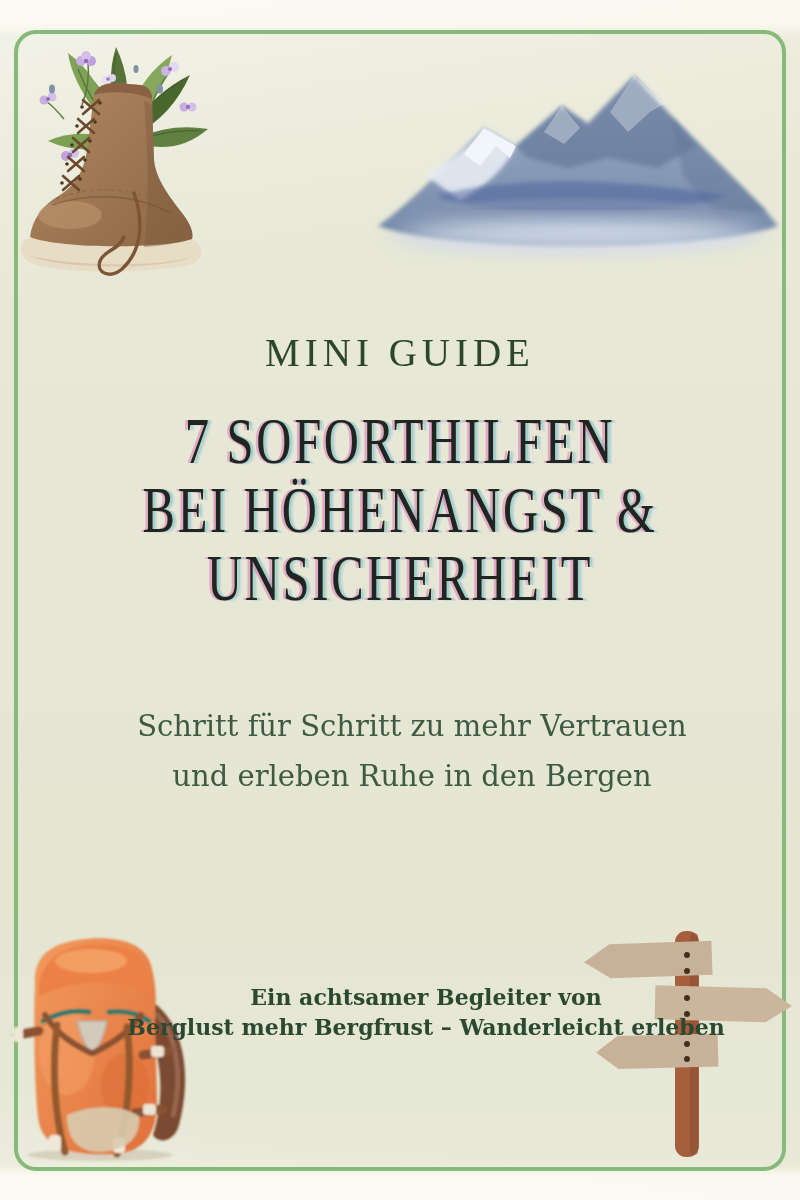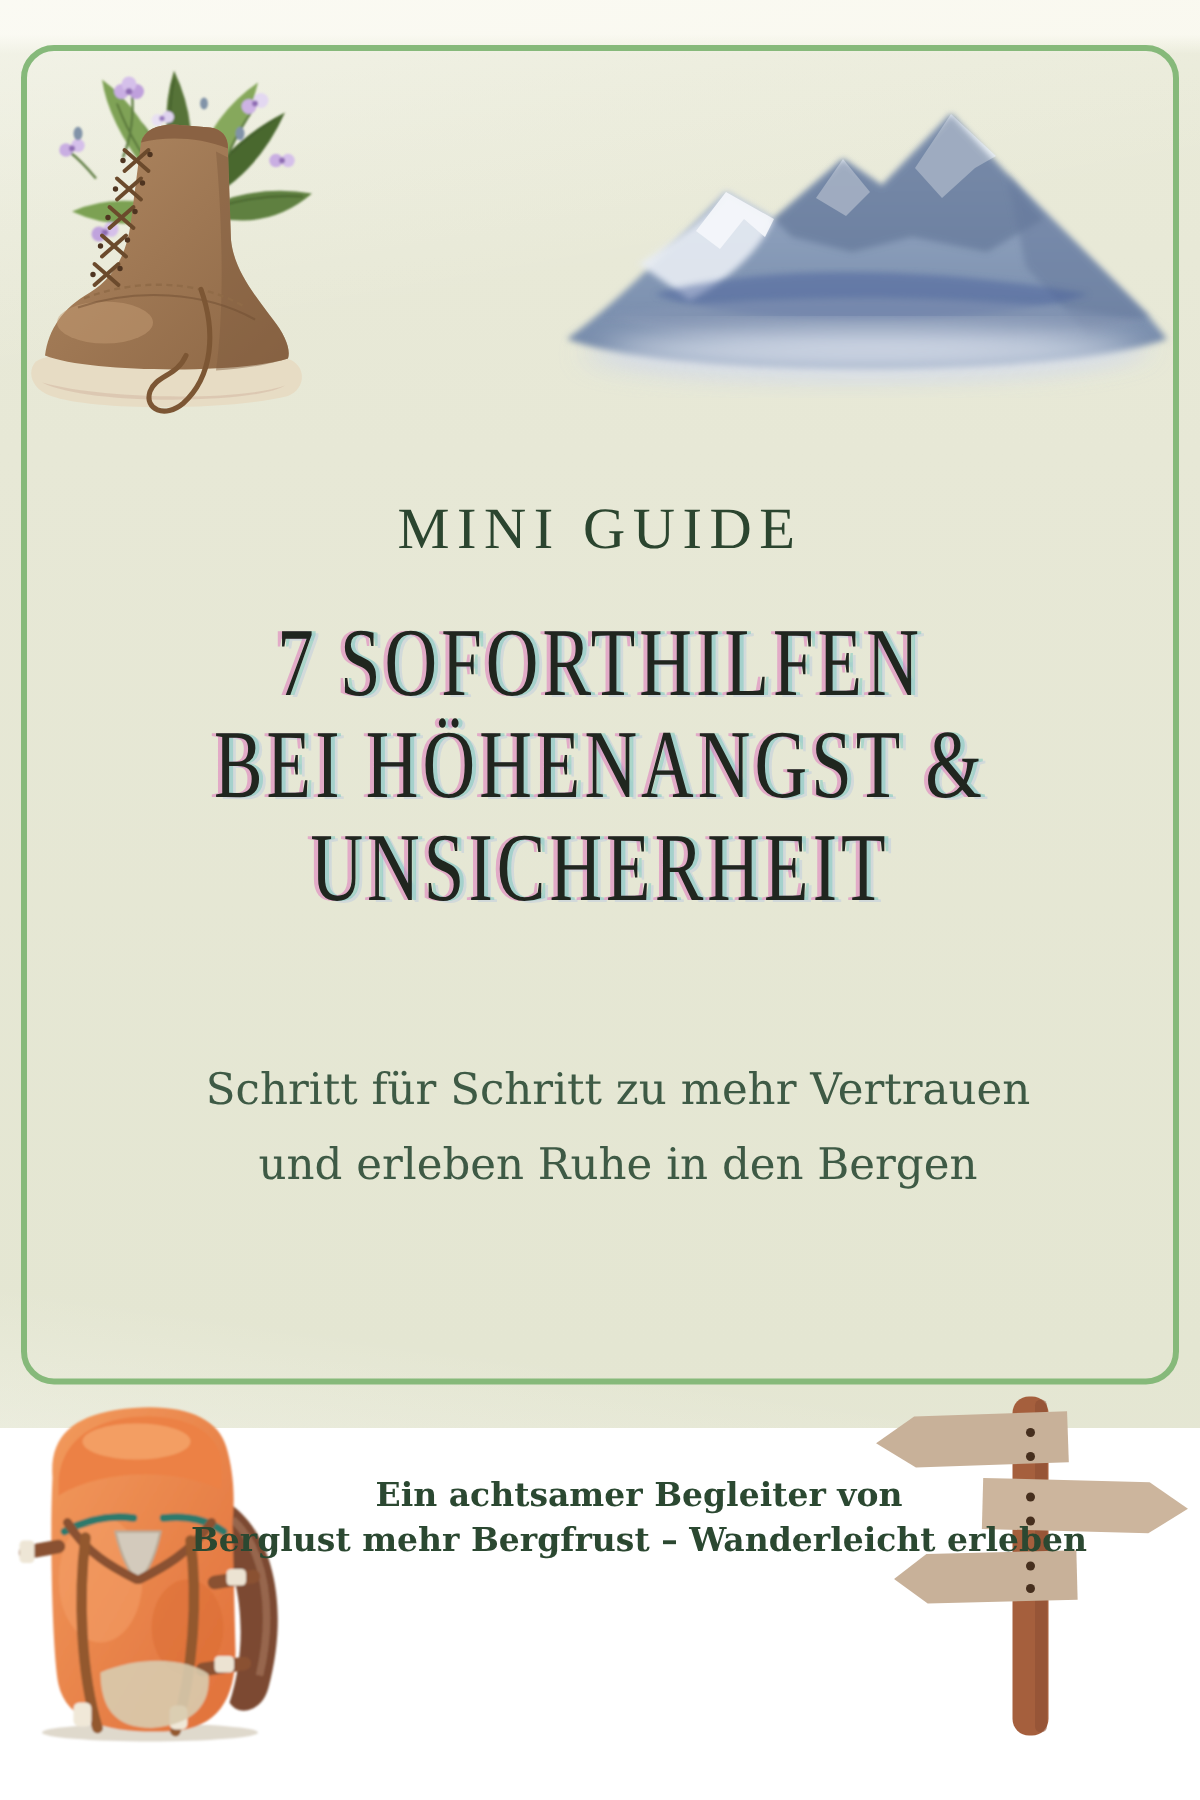--- a/index.html
+++ b/index.html
@@ -1,18 +1,18 @@
 <!DOCTYPE html>
 <html><head>
 <meta charset="utf-8">
 <style>
   html,body{margin:0;padding:0;}
   body{width:800px;height:1200px;overflow:hidden;font-family:"Liberation Serif",serif;}
   .poster{
-    position:relative;width:800px;height:952px;
+    position:relative;width:800px;height:1200px;
     background:linear-gradient(180deg,
       #f9f8ee 0px,#f9f8ee 23px,#e9ead8 36px,
       #e7e8d6 300px,#e4e6d2 900px,#e7e8d7 1150px,
       #e9ead8 1166px,#fbfaf2 1176px,#fbfaf2 1200px);
   }
   .sheen{position:absolute;inset:0;pointer-events:none;
     background:
       linear-gradient(170deg,rgba(252,252,248,.5) 0%,rgba(252,252,248,.18) 13%,rgba(252,252,248,0) 23%),
       linear-gradient(8deg,rgba(252,252,248,.28) 0%,rgba(252,252,248,0) 9%);}
   .frame{

